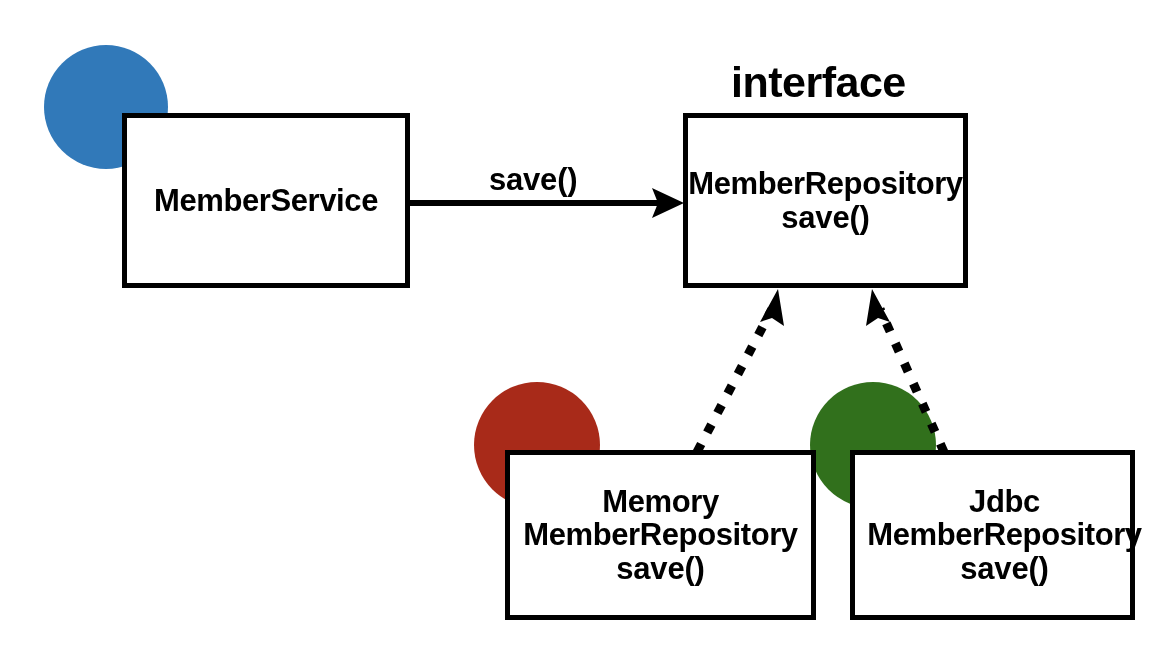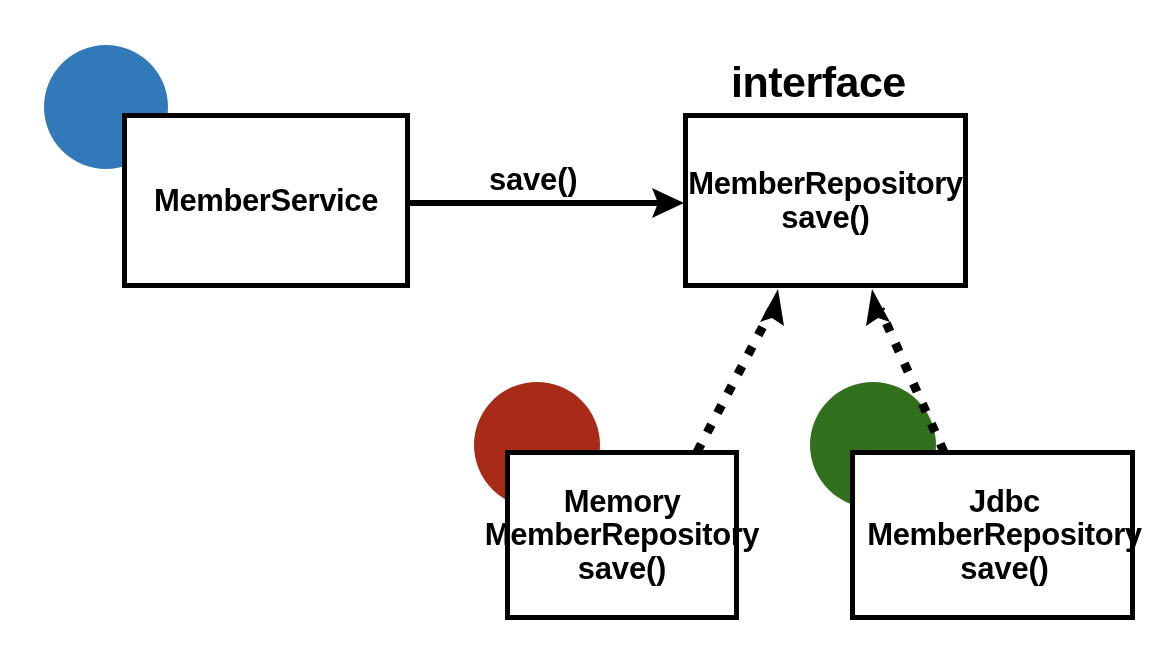--- a/index.html
+++ b/index.html
@@ -110,21 +110,21 @@
 
   <div class="uml-box" id="box-member-service" style="left:89px; top:113px; width:288px; height:175px;margin-left:33px;">
     <div class="box-line name-line">MemberService</div>
   </div>
 
   <div class="uml-box" id="box-member-repository" style="left:683px; top:113px; width:285px; height:175px;">
     <div class="box-line name-line">MemberRepository</div>
     <div class="box-line method-line">save()</div>
   </div>
 
-  <div class="uml-box" id="box-memory-member-repository" style="left:505px; top:450px; width:234px; height:170px;">
+  <div class="uml-box" id="box-memory-member-repository" style="left:505px; top:450px; width:311px; height:170px;">
     <div class="box-line name-line">Memory</div>
     <div class="box-line name-line">MemberRepository</div>
     <div class="box-line method-line">save()</div>
   </div>
 
   <div class="uml-box" id="box-jdbc-member-repository" style="left:850px; top:450px; width:285px; height:170px;padding-left:24px;">
     <div class="box-line name-line">Jdbc</div>
     <div class="box-line name-line">MemberRepository</div>
     <div class="box-line method-line">save()</div>
   </div>

